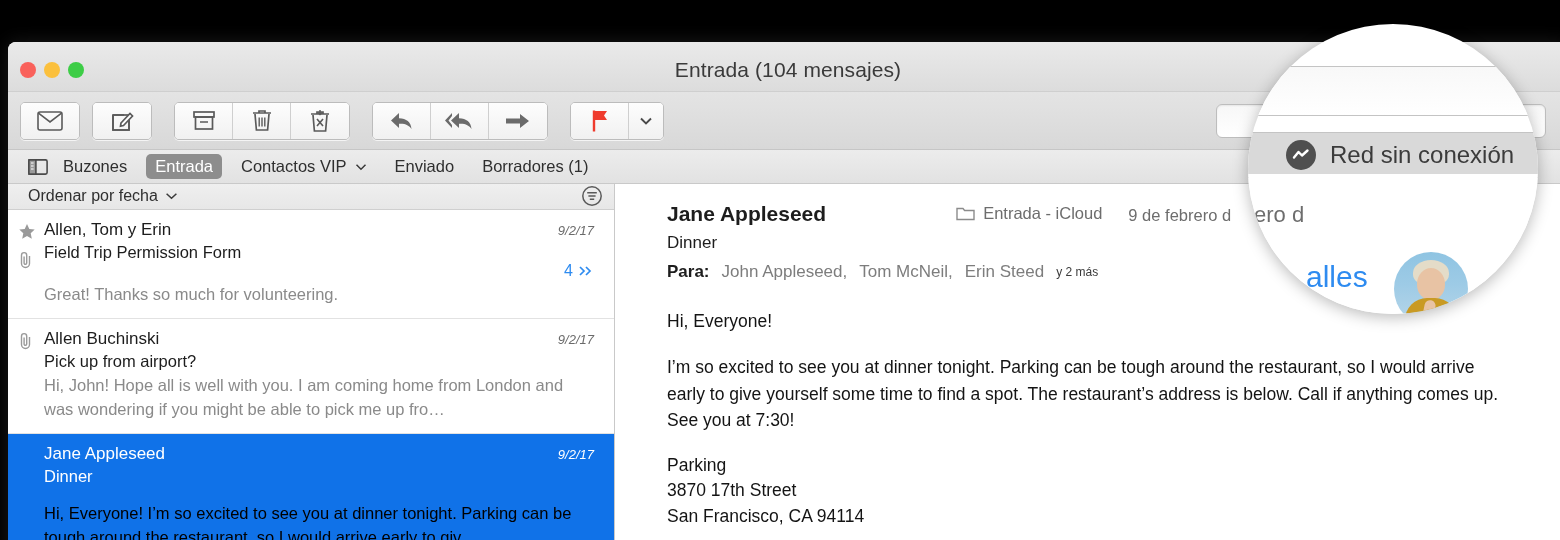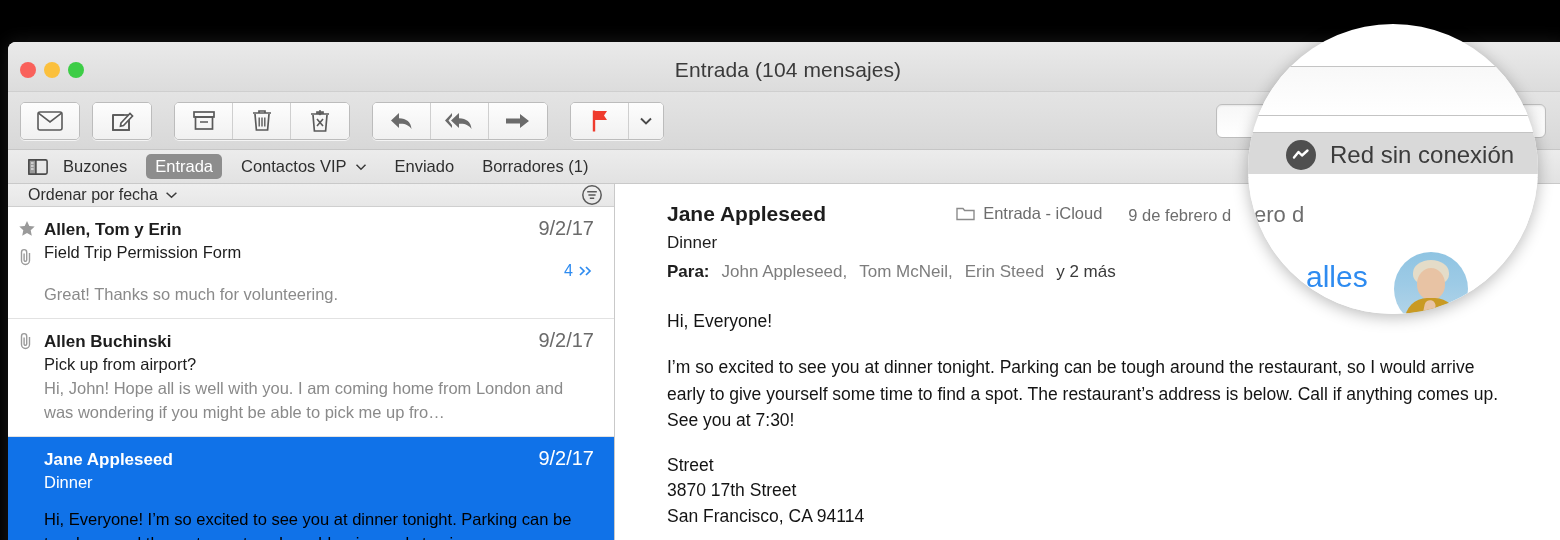--- a/index.html
+++ b/index.html
@@ -120,22 +120,22 @@
   }
   .sort-label { font-size: 16px; color: #2f2f2f; display:flex; align-items:center; gap:7px;}
   .filter-btn { margin-left: auto; display: flex; }
 
   .msg {
     position: relative;
     padding: 10px 20px 12px 36px;
     border-bottom: 1px solid #e2e2e2;
   }
   .msg .rowtop { display: flex; align-items: baseline; }
-  .msg .sender { font-size: 17px; font-weight: bold; color: #1d1d1d; }
-  .msg .date  { margin-left: auto; font-size: 20px; color: #6a6a6a; }
+  .msg .sender { font-size: 17px; font-weight: normal; color: #1d1d1d; }
+  .msg .date  { margin-left: auto; font-size: 13px; color: #6a6a6a; font-style: italic; }
   .msg .rowmid { display: flex; align-items: baseline; margin-top: 3px; flex-direction: column; }
   .msg .subject { font-size: 16.5px; color: #1d1d1d; }
   .msg .count { margin-left: auto; font-size: 16px; color: #2e8bf0; display:flex; align-items:center; gap:5px;}
   .msg .preview { margin-top: 3px; font-size: 16.5px; color: #8a8a8a; line-height: 1.42; }
   .msg .lead-icon { position: absolute; left: 10px; }
   .msg .lead-icon.star { top: 13px; }
   .msg .lead-icon.clip1 { top: 41px; }
   .msg .lead-icon.clip-top { top: 13px; }
 
   .msg.selected {
@@ -153,21 +153,21 @@
   .read-head { padding: 18px 28px 0 52px; position: relative; }
   .rh-line1 { display: flex; align-items: baseline; }
   .rh-from { font-size: 21px; font-weight: bold; color: #1d1d1d; }
   .rh-mbox { margin-left: 130px; font-size: 16.5px; color: #6d6d6d; display:flex; align-items:center; gap:8px; }
   .rh-date { margin-left: 26px; font-size: 16.5px; color: #6d6d6d; white-space: nowrap; }
   .rh-details { margin-left: 26px; font-size: 16.5px; color: #2e8bf0; }
   .rh-subject { margin-top: 7px; font-size: 17px; color: #1d1d1d; }
   .rh-to { margin-top: 9px; display: flex; align-items: center; gap: 12px; }
   .rh-to-label { font-size: 17px; font-weight: bold; color: #1d1d1d; }
   .rh-recipient { font-size: 17px; color: #7d7d7d; }
-  .rh-more { font-size: 17px; color: #3a3a3a; }
+  .rh-more { font-size: 12px; color: #3a3a3a; }
 
   .avatar {
     position: absolute; right: 90px; top: 14px;
     width: 76px; height: 76px; border-radius: 50%;
     overflow: hidden;
     background: linear-gradient(to bottom, #8fc4e2 0%, #9ecbe6 45%, #b9d7e9 100%);
   }
   .avatar .hair { position:absolute; left:20px; top:10px; width:36px; height:26px; border-radius:50% 50% 45% 45%; background:#e4dcc8; }
   .avatar .face { position:absolute; left:24px; top:18px; width:28px; height:32px; border-radius:50% 50% 48% 48%; background:#e8c3a4; }
   .avatar .body { position:absolute; left:12px; top:48px; width:52px; height:34px; border-radius:22px 22px 0 0; background:#c99a24; }
@@ -470,21 +470,21 @@
             <span class="hair"></span>
               <span class="face"></span>
               <span class="body"></span>
               <span class="arm"></span>
           </div>
         </div>
 
         <div class="read-body">
           <p>Hi, Everyone!</p>
           <p>I’m so excited to see you at dinner tonight. Parking can be tough around the restaurant, so I would arrive early to give yourself some time to find a spot. The restaurant’s address is below. Call if anything comes up. See you at 7:30!</p>
-          <p class="tight">Street</p>
+          <p class="tight">Parking</p>
           <p class="tight">3870 17th Street</p>
           <p class="tight">San Francisco, CA 94114</p>
         </div>
       </div>
 
     </div>
   </div>
 
   <div class="magnifier">
     <div class="mag-searchbox"></div>

